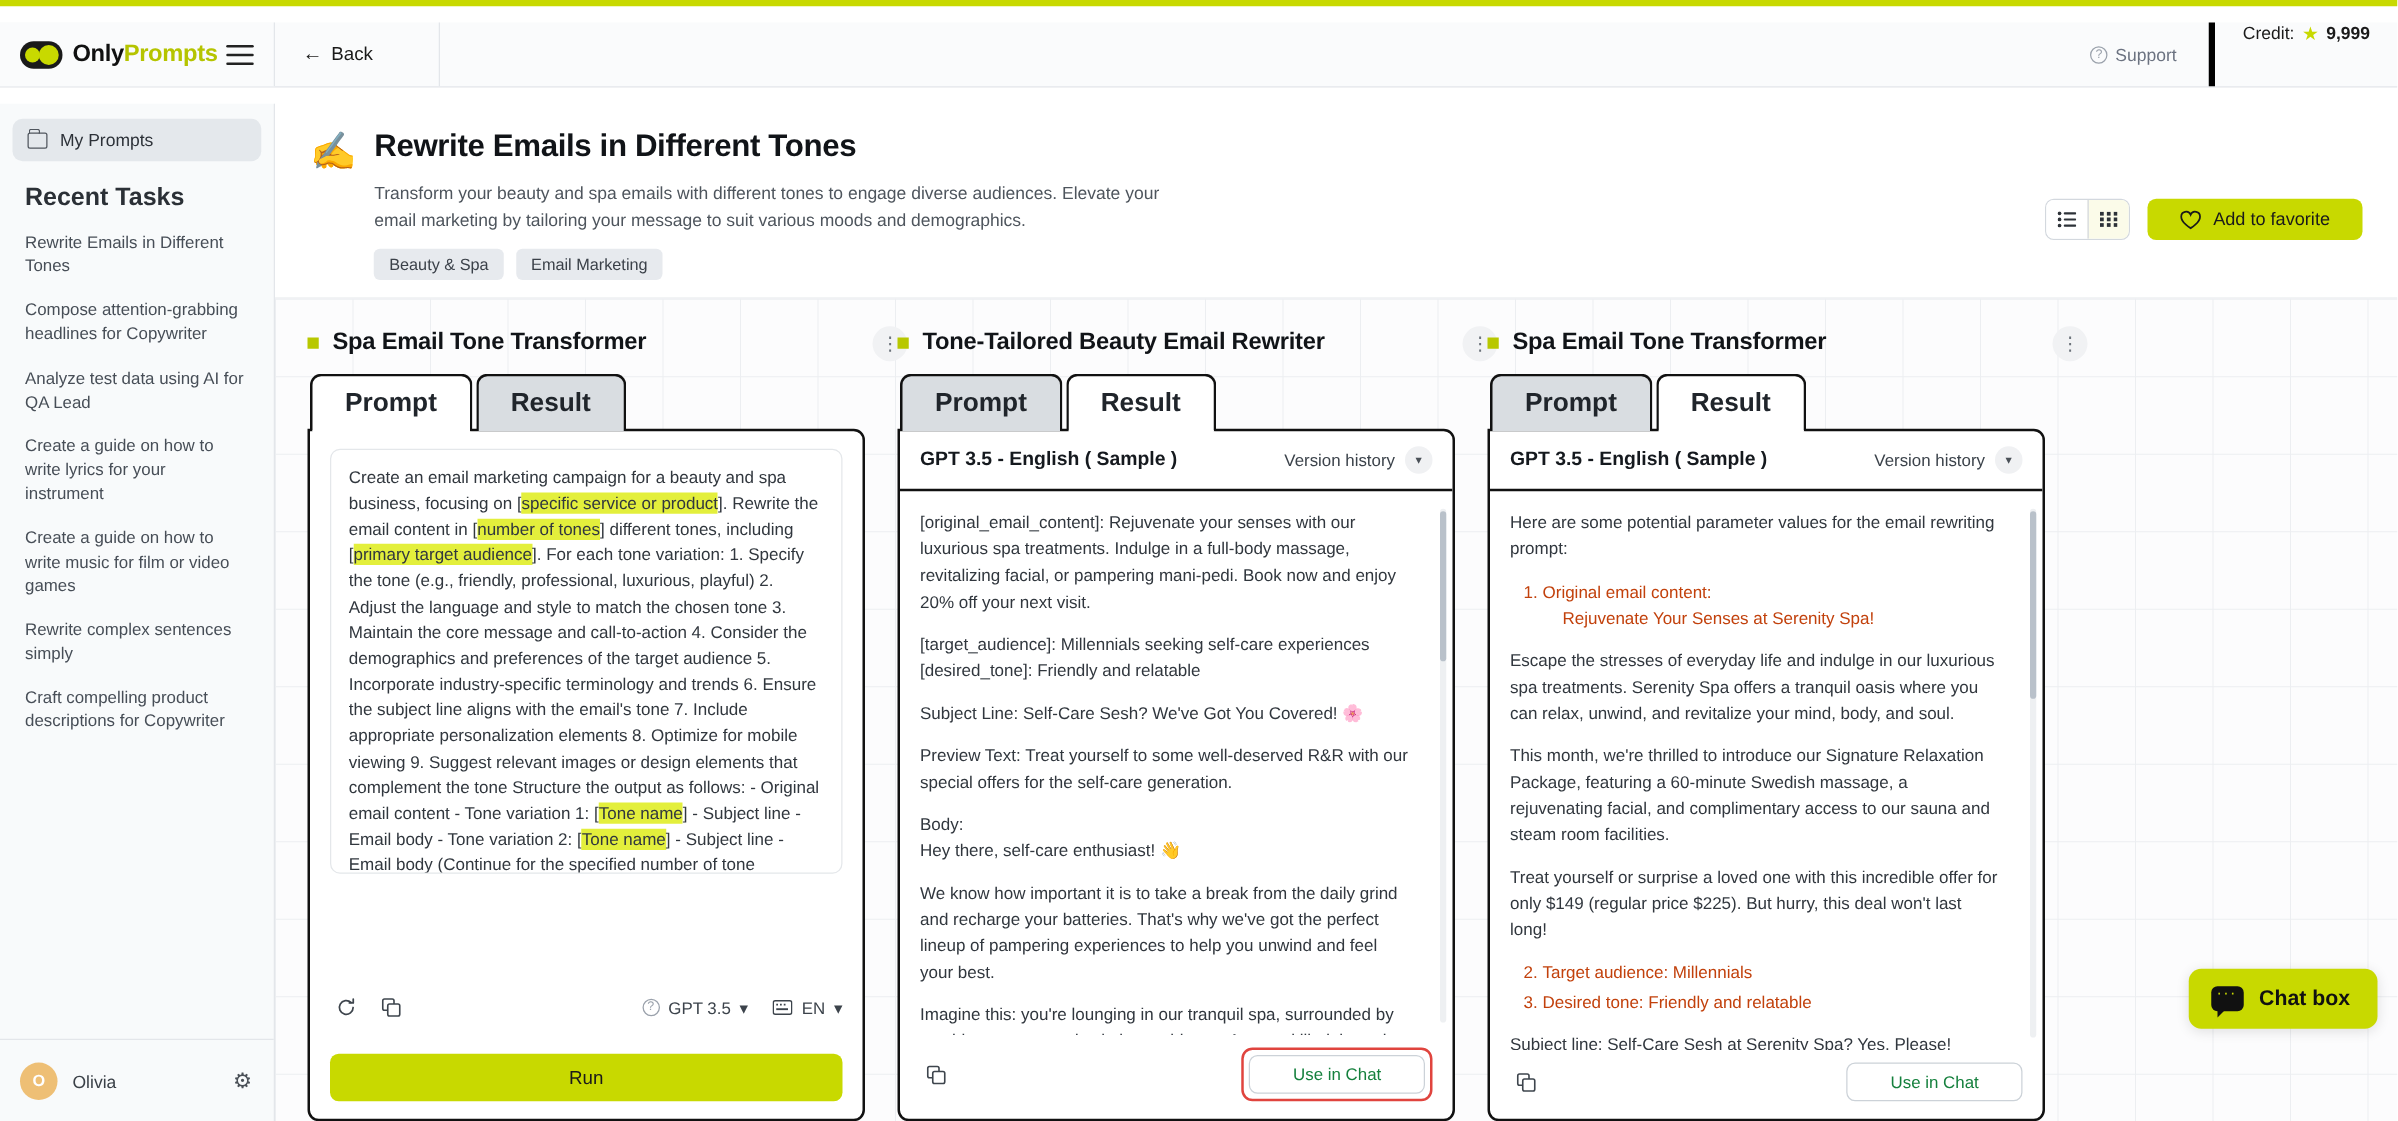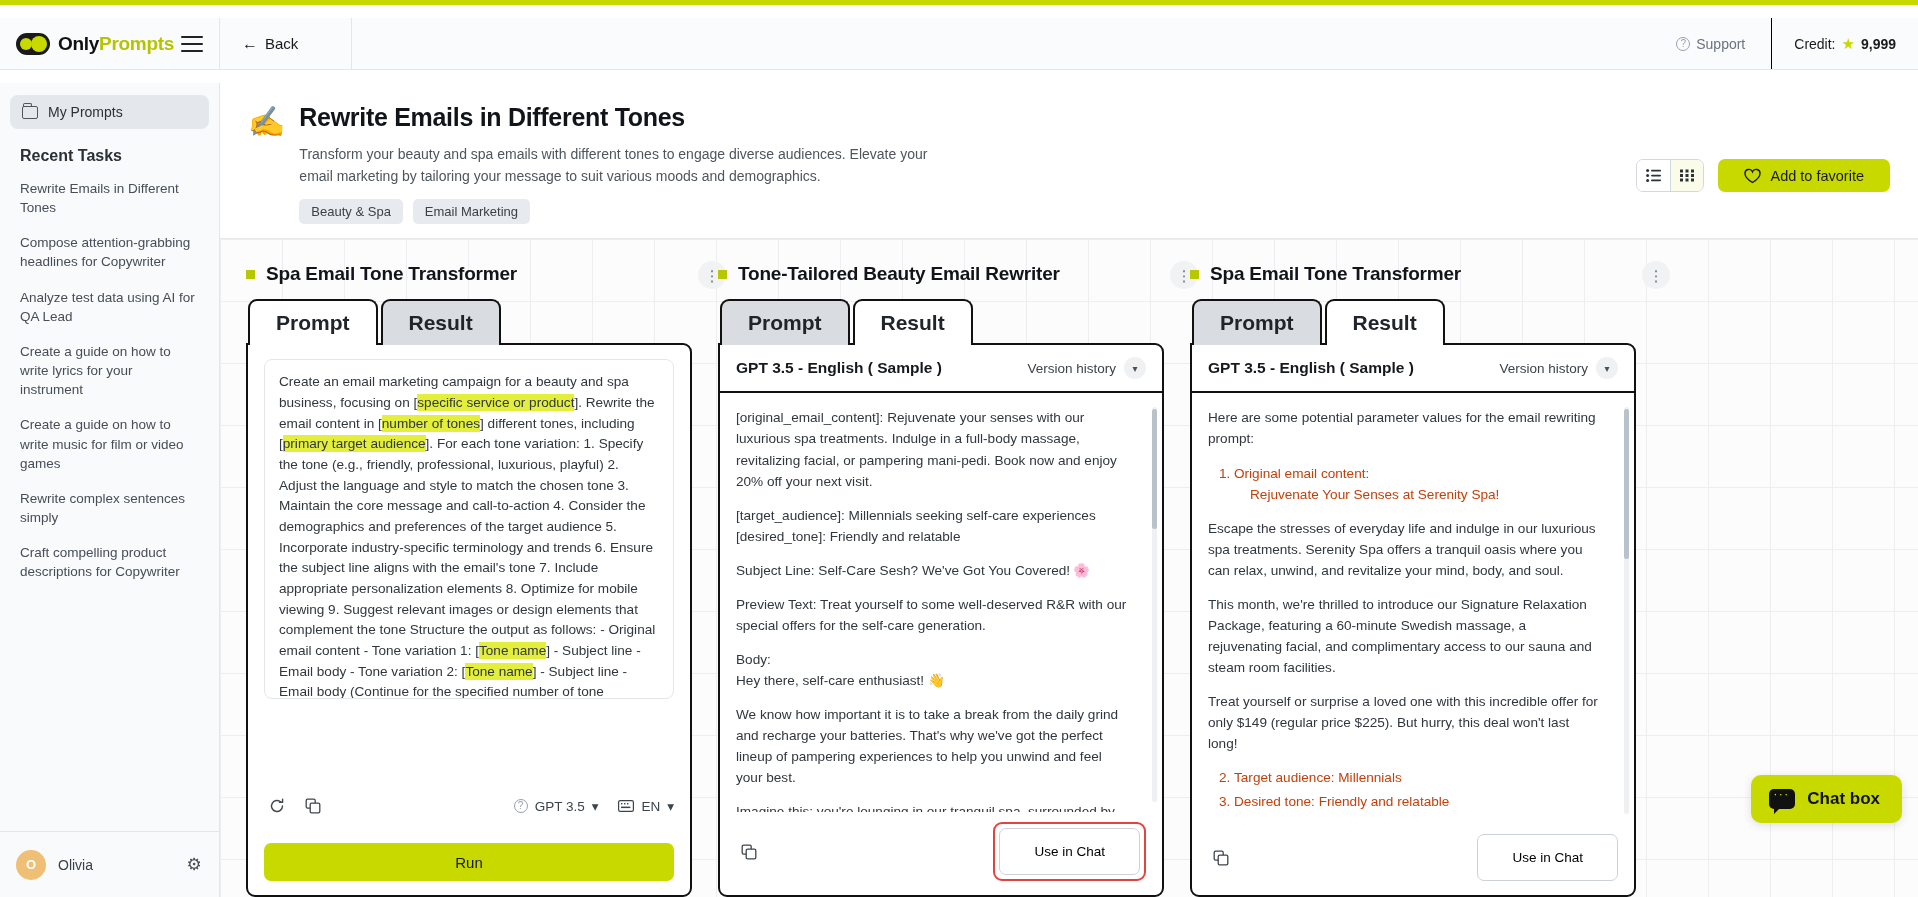--- a/index.html
+++ b/index.html
@@ -27,35 +27,35 @@
   .hamburger { width: 22px; height: 16px; display:flex; flex-direction:column; justify-content:space-between; cursor:pointer; }
   .hamburger span { display:block; height:2px; background:#222; border-radius:1px; }
 
   .back-zone { width: 132px; display:flex; align-items:center; padding-left: 22px; border-right:1px solid #e3e6ea; cursor:pointer; }
   .back-zone .lbl { font-size: 15px; color: #1a1a1a; }
   .back-arrow { font-size: 16px; margin-right: 7px; color:#1a1a1a; }
 
   .topbar-spacer { flex: 1; }
   .support { display:flex; align-items:center; gap:6px; font-size:14px; color:#6b7280; padding-right:26px; cursor:pointer; }
   .q-icon { width:14px;height:14px;border:1.3px solid #9aa1ab;border-radius:50%;font-size:10px;line-height:12px;text-align:center;color:#9aa1ab; }
-  .credit { display:flex; align-items:center; gap:6px; font-size:14px; color:#1a1a1a; padding: 0 22px; border-left:1px solid #000000; height:100%; }
+  .credit { display:flex; gap:6px; font-size:14px; color:#1a1a1a; padding: 0 22px; border-left:5px solid #000000; height:100%; }
   .credit .star { color:#c8d900; font-size:15px; }
   .credit .val { font-weight:700; }
 
   
   .body-row { flex: 1; display: flex; min-height: 0; }
 
   
   .sidebar { width: 220px; background: #f8fafb; border-right: 1px solid #e3e6ea; display:flex; flex-direction:column; }
   .sidebar-scroll { flex:1; overflow:hidden; padding: 12px 10px 0 10px; }
   .myprompts { display:flex; align-items:center; gap:10px; background:#e4e8ec; border-radius:8px; padding: 9px 12px; font-size:14px; color:#2c3138; cursor:pointer; }
   .folder-ic { width:16px;height:13px;position:relative;display:inline-block; }
   .folder-ic::before { content:""; position:absolute; inset:0; border:1.6px solid #50565e; border-radius:2px; }
   .folder-ic::after { content:""; position:absolute; left:1px; top:-3px; width:7px; height:3px; border:1.6px solid #50565e; border-bottom:none; border-radius:2px 2px 0 0; }
-  .recent-title { font-size: 16px; font-weight: 600; color: #2b3036; margin: 18px 0 6px 10px; }
+  .recent-title { font-size: 20px; font-weight: 600; color: #2b3036; margin: 18px 0 6px 10px; }
   .task-list { list-style:none; }
   .task-item { font-size: 13.5px; color: #474e57; line-height: 1.42; padding: 8px 10px; border-radius:6px; cursor:pointer; }
 
   .sidebar-foot { border-top:1px solid #e3e6ea; height:66px; display:flex; align-items:center; justify-content:space-between; padding: 0 16px; }
   .user { display:flex; align-items:center; gap:12px; cursor:pointer; }
   .avatar { width:30px;height:30px;border-radius:50%;background:#eebf75;color:#fff;font-size:13px;font-weight:700;display:flex;align-items:center;justify-content:center; }
   .user-name { font-size:14px; color:#3a4047; }
   .gear { width:18px;height:18px;cursor:pointer;position:relative; color:#4b5158; font-size:17px; line-height:18px; text-align:center;}
 
   
@@ -116,21 +116,21 @@
   .res-sub { margin-left: 16px; }
 
   .card-foot { border-top:0; padding: 10px 16px 14px 16px; }
   .foot-row { display:flex; align-items:center; }
   .ic-btn { width:26px;height:26px;display:flex;align-items:center;justify-content:center;cursor:pointer;color:#3e454d; margin-right:10px; }
   .foot-right { margin-left:auto; display:flex; align-items:center; gap:20px; }
   .meta-pill { display:flex; align-items:center; gap:7px; font-size:13.5px; color:#3c434b; cursor:pointer; }
   .run-btn { margin-top:24px; width:100%; background:#c8d900; border:none; border-radius:7px; height:38px; font-size:15px; color:#1a1a1a; cursor:pointer; font-family:inherit; }
 
   .use-row { display:flex; align-items:center; padding: 10px 16px 14px 16px; }
-  .use-btn { margin-left:auto; border:1px solid #ccd2d8; background:#fff; border-radius:7px; height:47px; padding: 0 34px; font-size:13.5px; color:#000000; cursor:pointer; font-family:inherit; }
+  .use-btn { margin-left:auto; border:1px solid #ccd2d8; background:#fff; border-radius:7px; height:31px; padding: 0 34px; font-size:13.5px; color:#15803d; cursor:pointer; font-family:inherit; }
   .use-wrap { border:2px solid #e0443e; border-radius:9px; padding:4px; margin-left:auto; }
 
   
   .chatbox { position:absolute; right:16px; bottom:74px; background:#c8d900; border-radius:10px; height:48px; display:flex; align-items:center; gap:12px; padding: 0 22px 0 18px; cursor:pointer; box-shadow:0 2px 10px rgba(0,0,0,.12); z-index:20; }
   .chatbox .cb-label { font-size:17px; font-weight:700; color:#111; }
   .bubble { width:26px;height:20px;background:#111;border-radius:5px;position:relative; }
   .bubble::after { content:""; position:absolute; left:5px; bottom:-5px; border-width:6px 6px 0 0; border-style:solid; border-color:#111 transparent transparent transparent; }
   .bubble::before { content:"···"; position:absolute; color:#c8d900; font-size:13px; left:4px; top:-3px; letter-spacing:1px; }
 
   svg { display:block; }

